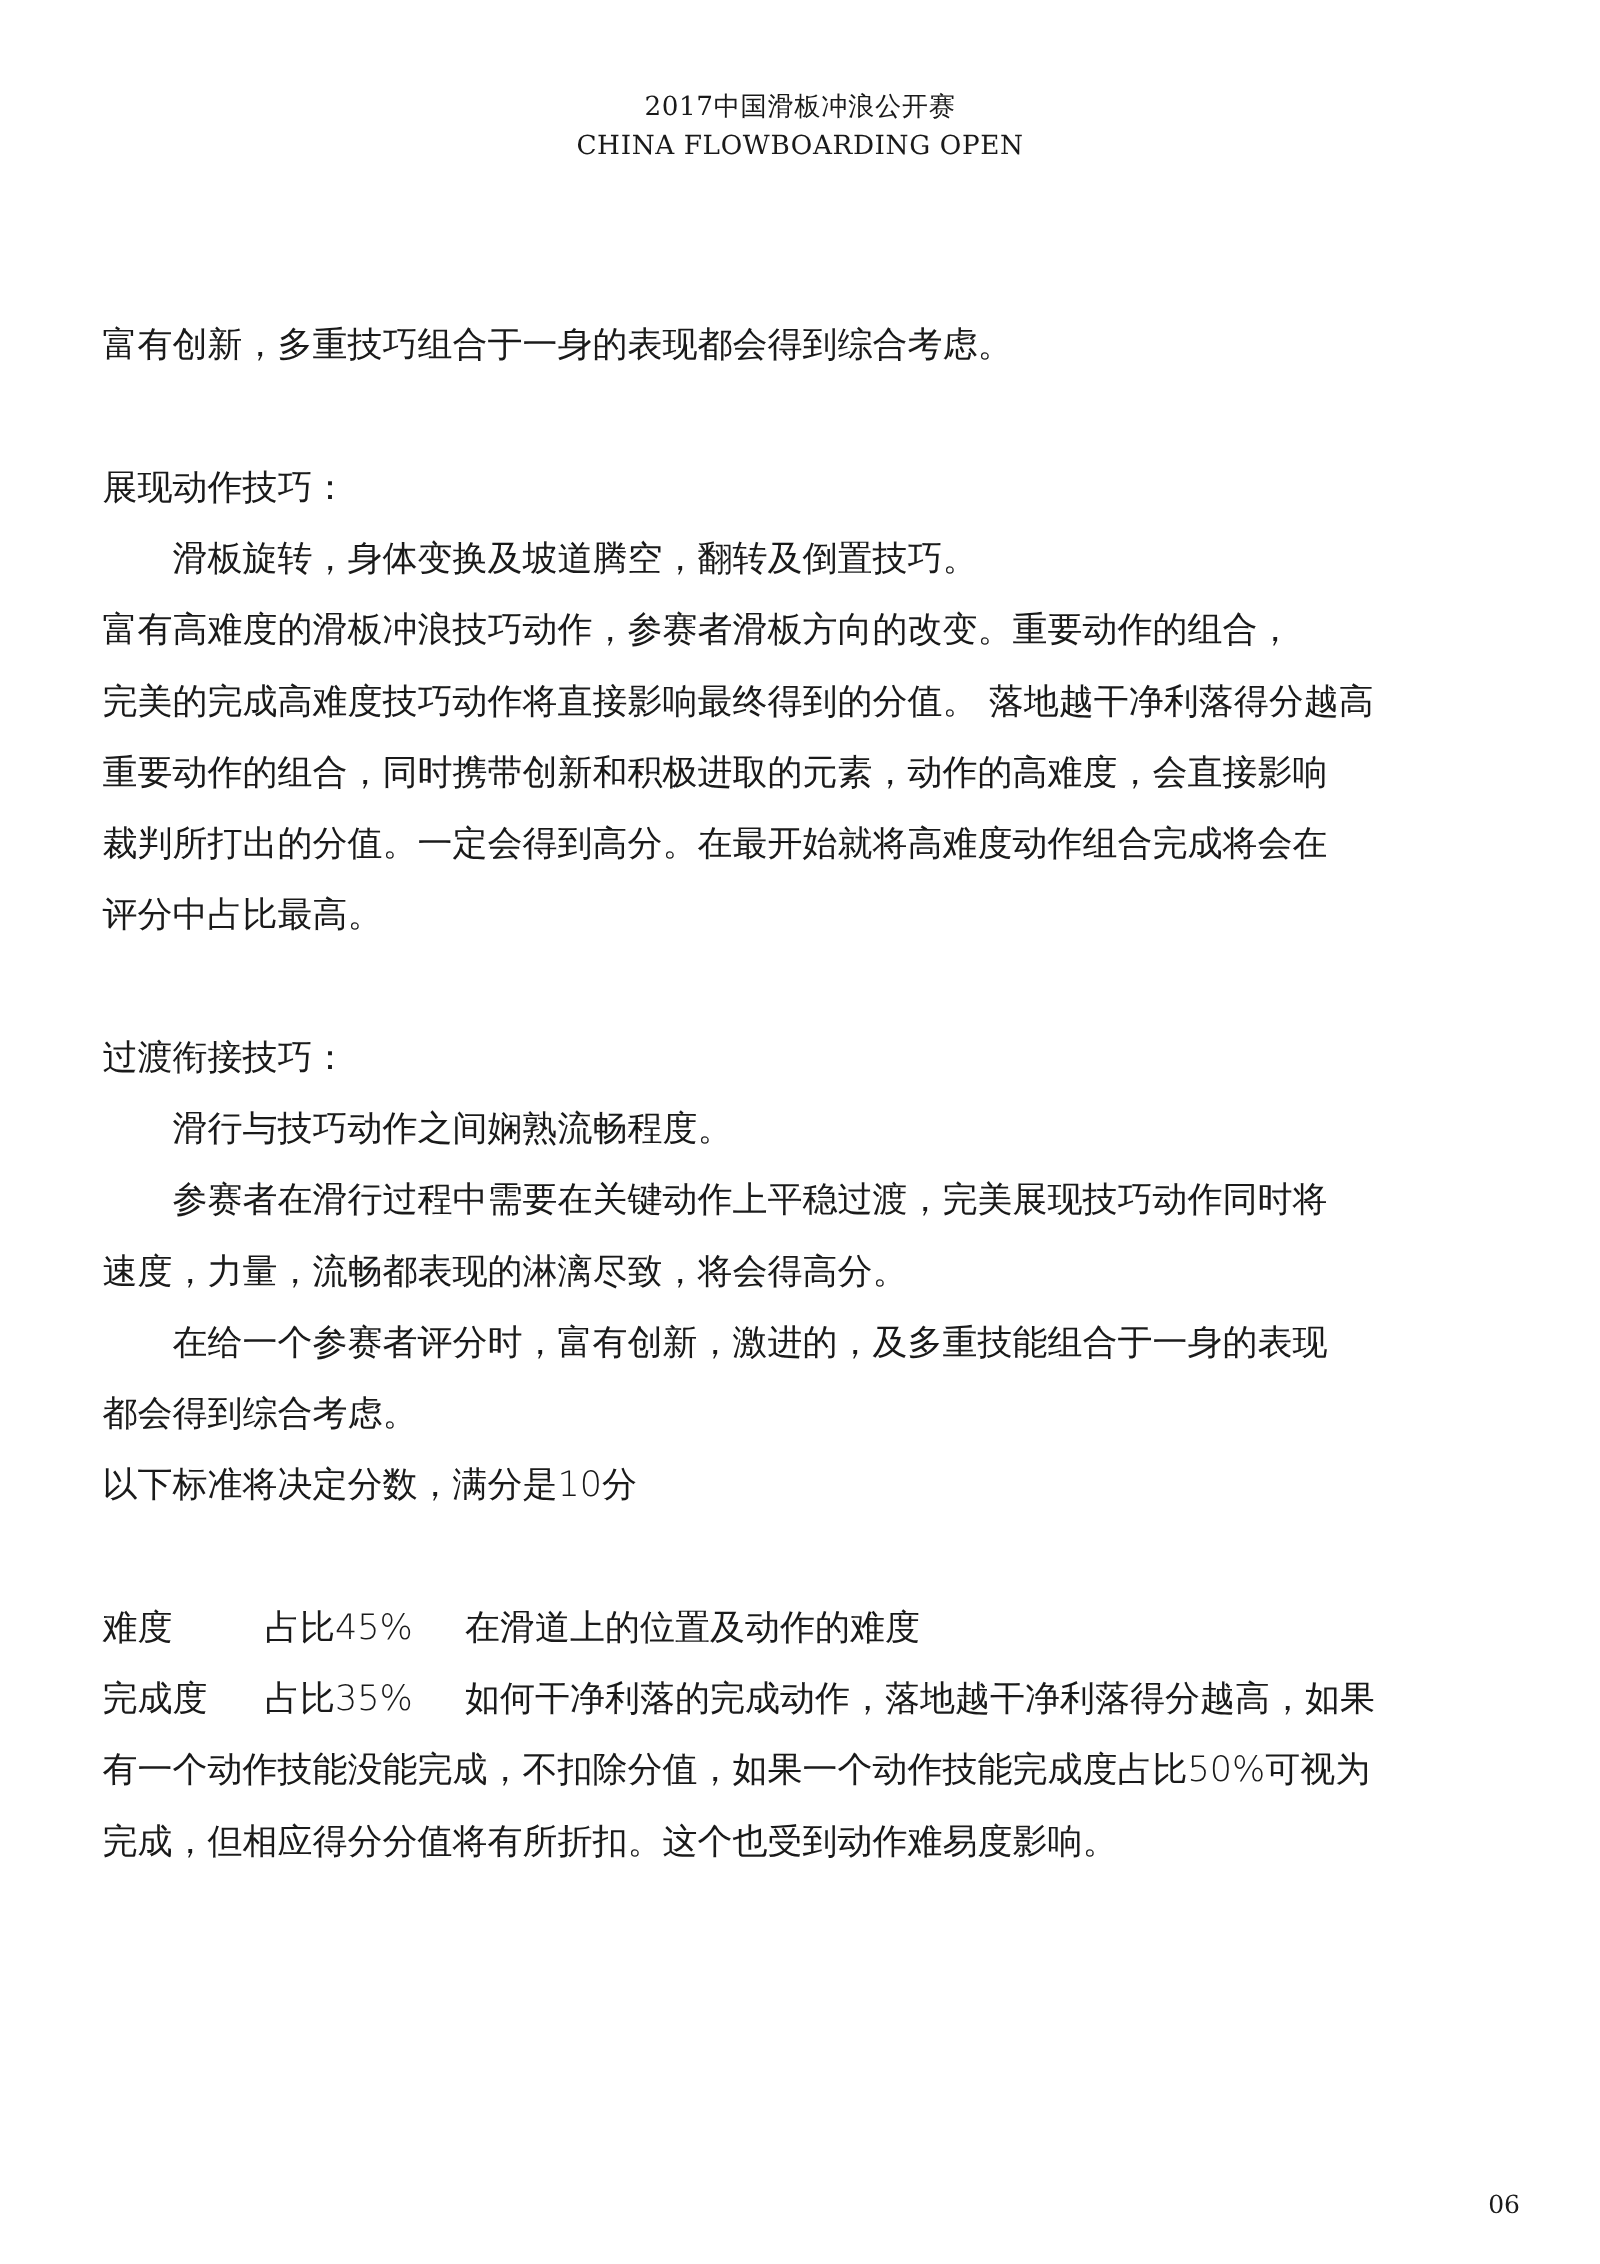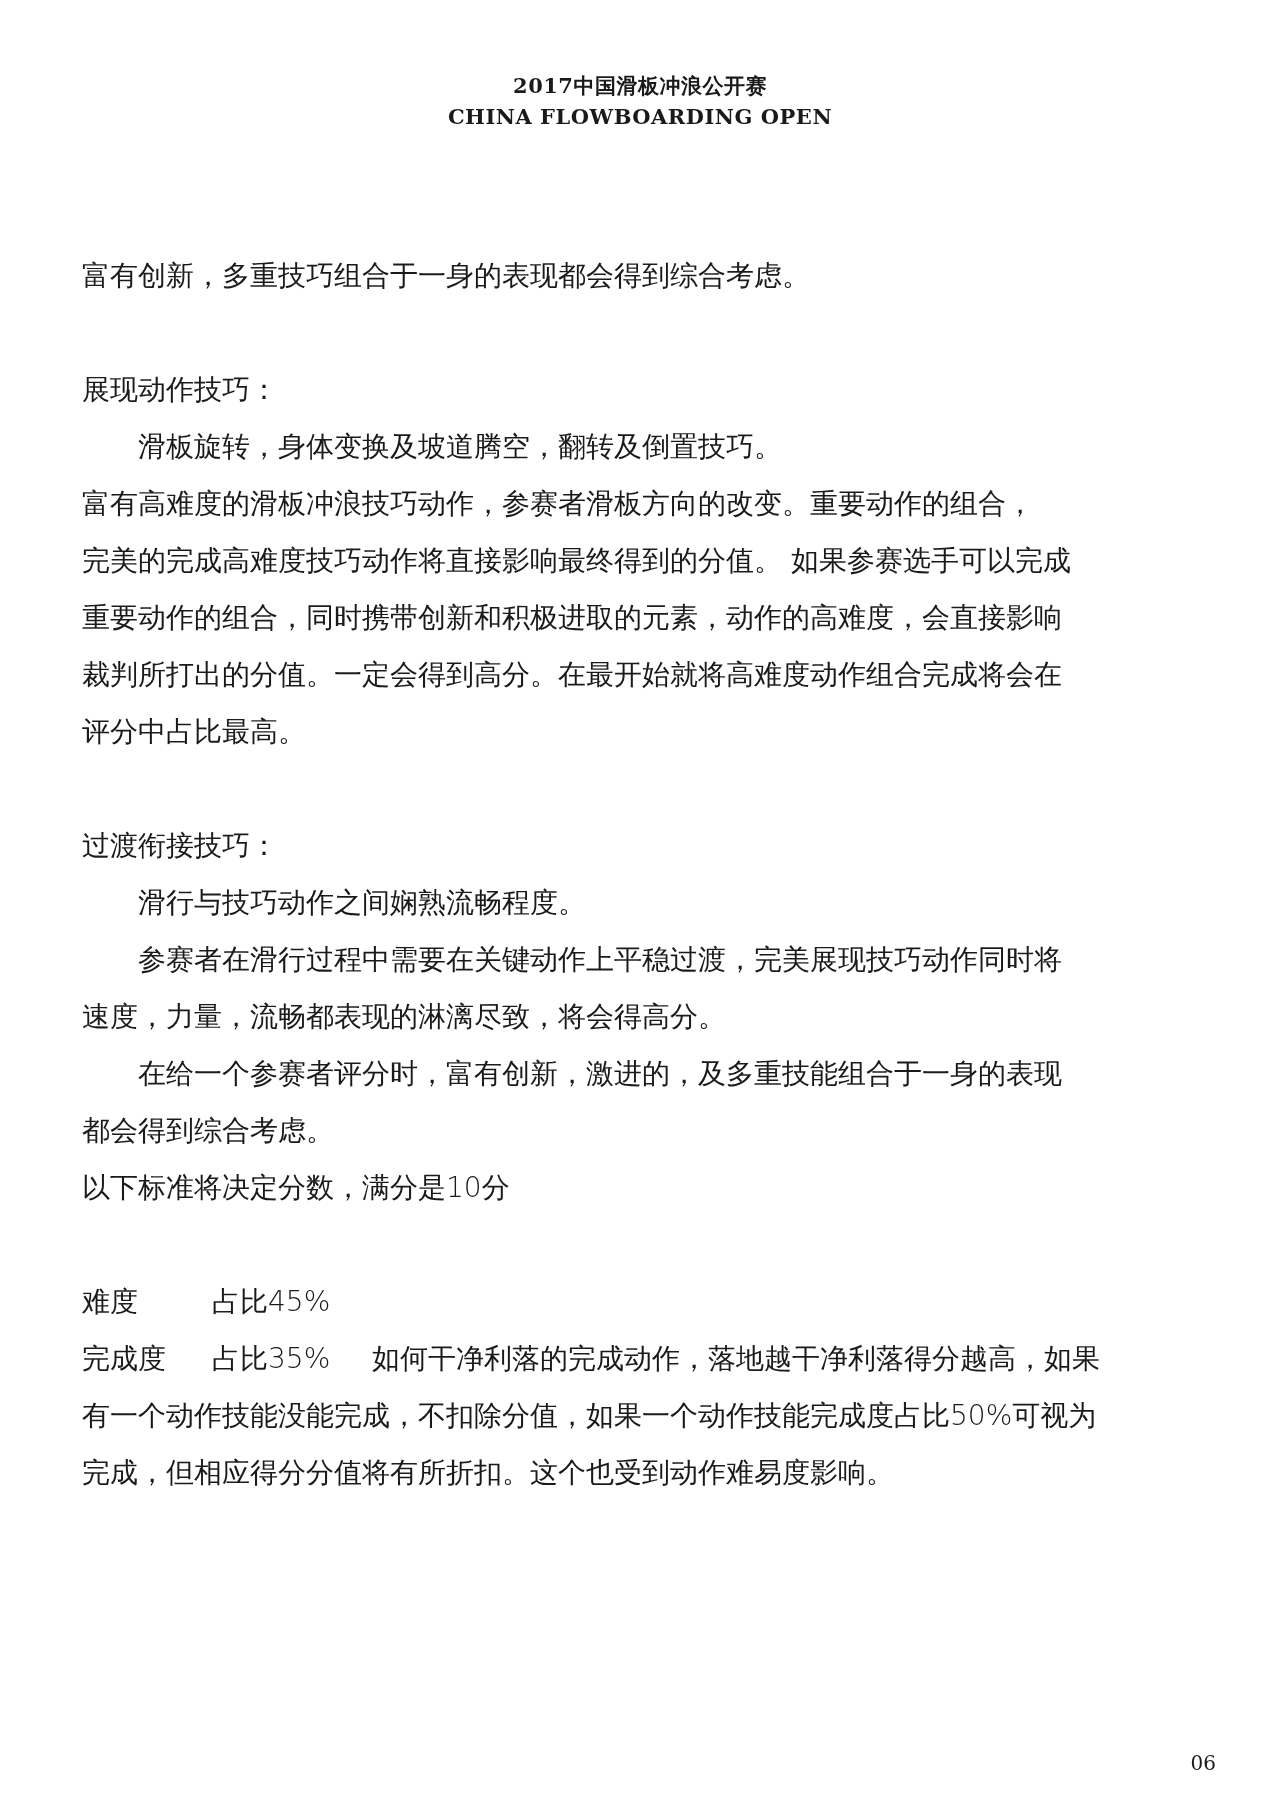--- a/index.html
+++ b/index.html
@@ -1,21 +1,21 @@
 <!DOCTYPE html>
 <html><head>
 <meta charset="utf-8">
 <style>
   html, body { margin: 0; padding: 0; background: #ffffff; }
   body {
     width: 1280px; height: 1811px; position: relative; overflow: hidden;
     color: #1a1a1a;
     font-family: "DejaVu Serif", "Liberation Serif", serif;
   }
-  .header { position: absolute; top: 70px; left: 0; width: 1280px; text-align: center; font-weight: bold; }
+  .header { position: absolute; top: 70px; left: 0; width: 1280px; text-align: center; }
   .header .line { font-size: 21px; line-height: 31px; letter-spacing: 0.5px; }
   .body-text {
     position: absolute; left: 82px; width: 1130px;
     font-size: 28px; line-height: 57px;
     font-family: "DejaVu Sans", "Liberation Sans", sans-serif;
     font-weight: 300;
   }
   .p { margin: 0; white-space: normal; }
   .indent { text-indent: 2em; }
   .indent-only { padding-left: 2em; }
@@ -32,38 +32,39 @@
   <div class="line">CHINA FLOWBOARDING OPEN</div>
 </div>
 
 <div class="body-text" style="top: 247px;">
   <p class="p">富有创新，多重技巧组合于一身的表现都会得到综合考虑。</p>
   <div class="gap"></div>
 
   <p class="p">展现动作技巧：</p>
   <p class="p indent-only">滑板旋转，身体变换及坡道腾空，翻转及倒置技巧。</p>
   <p class="p">富有高难度的滑板冲浪技巧动作，参赛者滑板方向的改变。重要动作的组合，</p>
-  <p class="p">完美的完成高难度技巧动作将直接影响最终得到的分值。 如果参赛选手可以完成</p>
+  <p class="p">完美的完成高难度技巧动作将直接影响最终得到的分值。 落地越干净利落得分越高</p>
   <p class="p">重要动作的组合，同时携带创新和积极进取的元素，动作的高难度，会直接影响</p>
   <p class="p">裁判所打出的分值。一定会得到高分。在最开始就将高难度动作组合完成将会在</p>
   <p class="p">评分中占比最高。</p>
   <div class="gap"></div>
 
   <p class="p">过渡衔接技巧：</p>
   <p class="p indent-only">滑行与技巧动作之间娴熟流畅程度。</p>
   <p class="p indent-only">参赛者在滑行过程中需要在关键动作上平稳过渡，完美展现技巧动作同时将</p>
   <p class="p">速度，力量，流畅都表现的淋漓尽致，将会得高分。</p>
   <p class="p indent-only">在给一个参赛者评分时，富有创新，激进的，及多重技能组合于一身的表现</p>
   <p class="p">都会得到综合考虑。</p>
   <p class="p">以下标准将决定分数，满分是10分</p>
   <div class="gap"></div>
 
   <div class="row">
     <span class="c1" style="width:130px;">难度</span>
     <span class="c1" style="width:160px;">占比45%</span>
+    <span class="c1">在滑道上的位置及动作的难度</span>
   </div>
   <div class="row">
     <span class="c1" style="width:130px;">完成度</span>
     <span class="c1" style="width:160px;">占比35%</span>
     <span class="c1">如何干净利落的完成动作，落地越干净利落得分越高，如果</span>
   </div>
   <p class="p" style="white-space:nowrap;">有一个动作技能没能完成，不扣除分值，如果一个动作技能完成度占比50%可视为</p>
   <p class="p">完成，但相应得分分值将有所折扣。这个也受到动作难易度影响。</p>
 </div>
 

